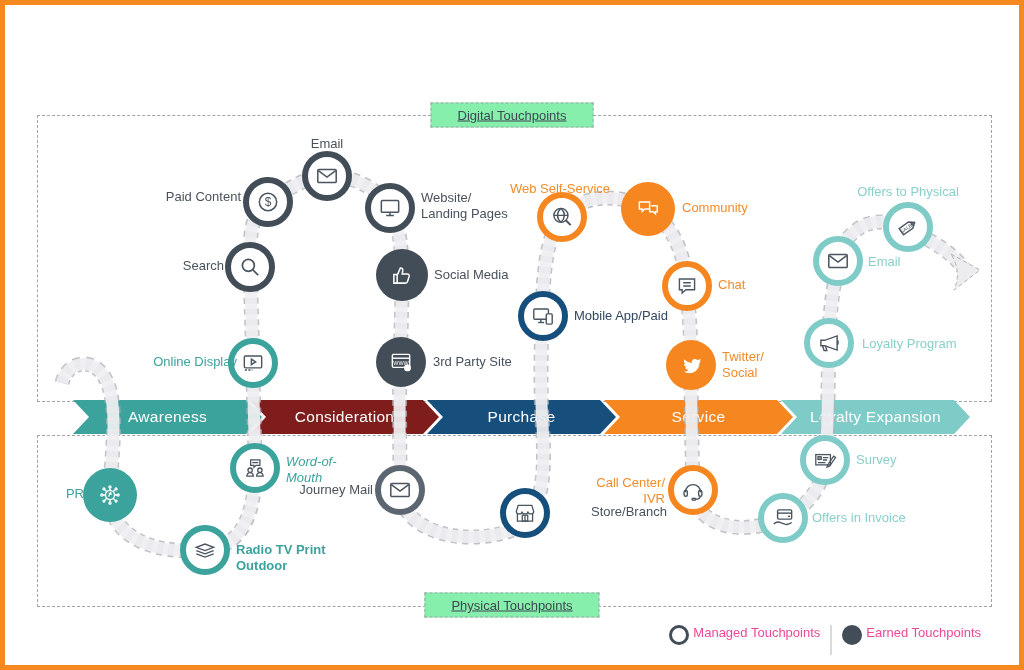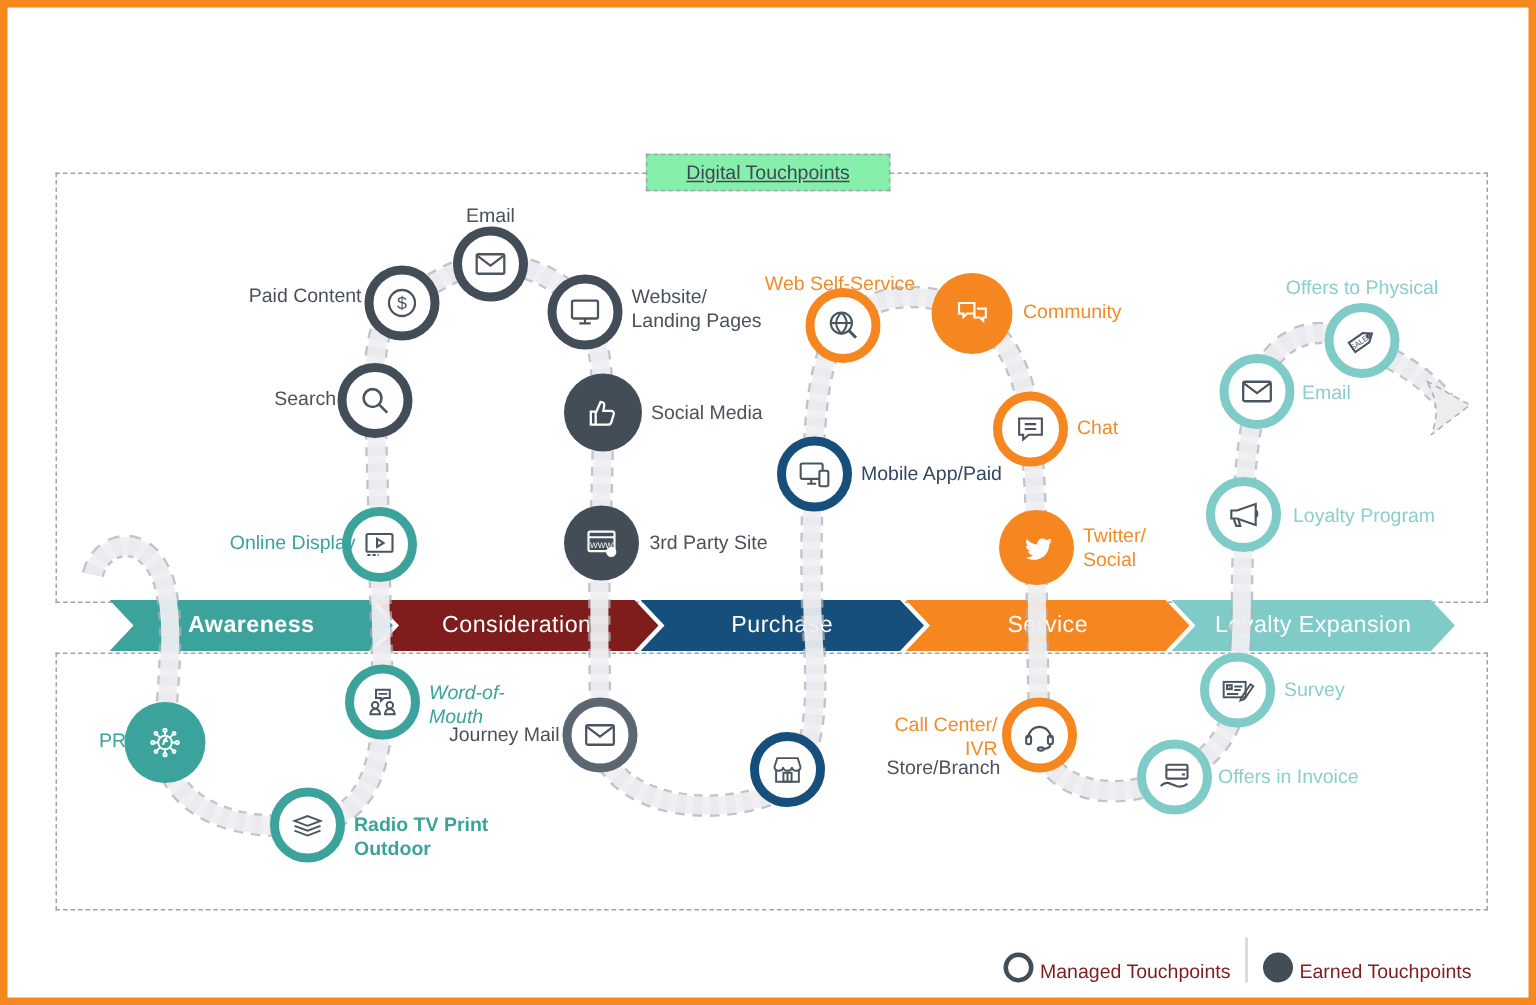--- a/index.html
+++ b/index.html
@@ -13,41 +13,41 @@
   .zone{position:absolute;border:1px dashed #9FA4AA;}
   .zone-label{position:absolute;left:50%;transform:translate(-50%,-50%);background:#86efac;
               border:1px dashed #9FA4AA;padding:4px 26px;font-size:13px;color:#3F4953;white-space:nowrap;text-decoration:underline;}
   
   svg.path-layer{position:absolute;left:0;top:0;pointer-events:none;}
   
   .banner{position:absolute;left:68px;top:395px;width:897px;height:34px;display:flex;}
   .stage{flex:1;margin-left:-12px;display:flex;align-items:center;justify-content:center;
          color:#fff;font-size:15.5px;letter-spacing:.3px;
          clip-path:polygon(0 0,calc(100% - 16px) 0,100% 50%,calc(100% - 16px) 100%,0 100%,16px 50%);}
-  .stage:first-child{margin-left:0;font-weight:bold;}
+  .stage:first-child{margin-left:0;}
   .st-0{background:#3BA39C;} .st-1{background:#7f1d1d;} .st-2{background:#174F7C;}
   .st-3{background:#F6861F;} .st-4{background:#7FCBC7;}
   
   .tp{position:absolute;width:50px;height:50px;border-radius:50%;background:#fff;box-sizing:border-box;
       display:flex;align-items:center;justify-content:center;transform:translate(-50%,-50%);color:#4A5560;}
   .o-dark{border:6px solid #424D57;} .f-dark{background:#424D57;color:#fff;}
   .o-teal{border:6px solid #3BA39C;} .f-teal{background:#3BA39C;color:#fff;}
   .o-lteal{border:6px solid #7FCBC7;} .o-orange{border:6px solid #F6861F;}
   .f-orange{background:#F6861F;color:#fff;} .o-navy{border:6px solid #174F7C;}
   .o-gray{border:6px solid #5C6670;}
   .tp svg{width:26px;height:26px;}
   
   .tp-label{position:absolute;font-size:13px;line-height:16px;white-space:pre-line;}
   .a-end{transform:translate(-100%,-50%);text-align:right;}
   .a-start{transform:translate(0,-50%);text-align:left;}
   .a-center{transform:translate(-50%,-50%);text-align:center;white-space:nowrap;}
   .lc-dark{color:#49525C;} .lc-teal{color:#3BA39C;} .lc-lteal{color:#8ACFCB;}
   .lc-orange{color:#F28C28;} .lc-navy{color:#33475F;}
   
-  .legend{position:absolute;right:38px;top:620px;display:flex;align-items:flex-end;font-size:13px;color:#7f1d1d;}
+  .legend{position:absolute;right:38px;top:620px;display:flex;align-items:flex-start;font-size:13px;color:#ec4899;}
   .lg-circle{width:20px;height:20px;border-radius:50%;box-sizing:border-box;margin-right:4px;}
   .lg-outline{border:3px solid #424D57;background:#fff;}
   .lg-fill{background:#424D57;}
   .lg-div{width:2px;height:30px;background:#D8DADC;margin:0 10px;}
   .hidden-defs{position:absolute;width:0;height:0;overflow:hidden;}
 </style>
 </head>
 <body>
 
 <div class="frame">
@@ -170,20 +170,21 @@
           <path d="M16.5 10.5h2"></path>
           <path d="M3.5 17.5c2.3-2.2 4.3-2.3 6.3-1.2l3.8 1.4c2 .6 4.2.1 6.4-1.5"></path>
         </g>
     </defs>
   </svg>
 
 
   <div class="zone" style="left:32px;top:110px;width:953px;height:285px;"></div>
   <div class="zone" style="left:32px;top:430px;width:953px;height:170px;"></div>
   <div class="zone-label" style="top:110px;">Digital Touchpoints</div>
+  <div class="zone-label" style="top:600px;">Physical Touchpoints</div>
 
   <div class="banner">
     <div class="stage st-0">Awareness</div>
     <div class="stage st-1">Consideration</div>
     <div class="stage st-2">Purchase</div>
     <div class="stage st-3">Service</div>
     <div class="stage st-4">Loyalty Expansion</div>
   </div>
 
   <svg class="path-layer" width="1024" height="670">

